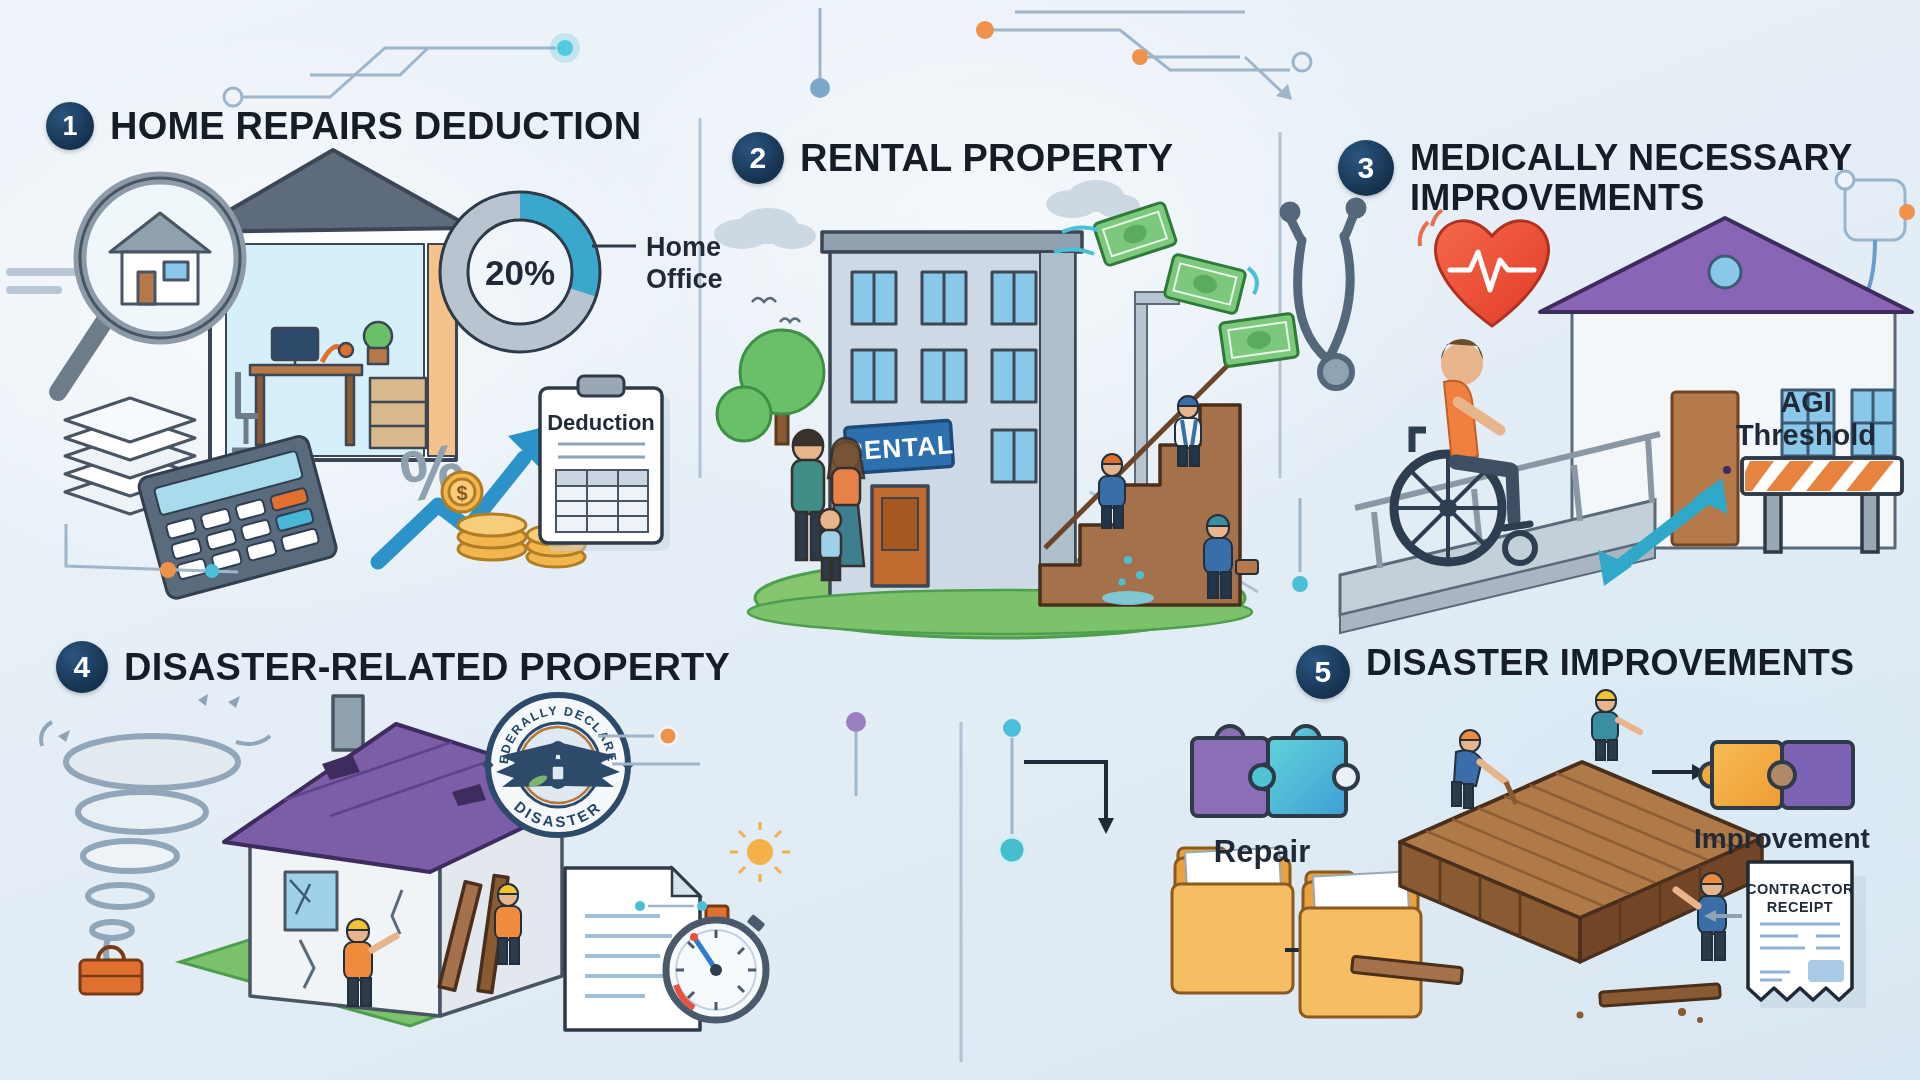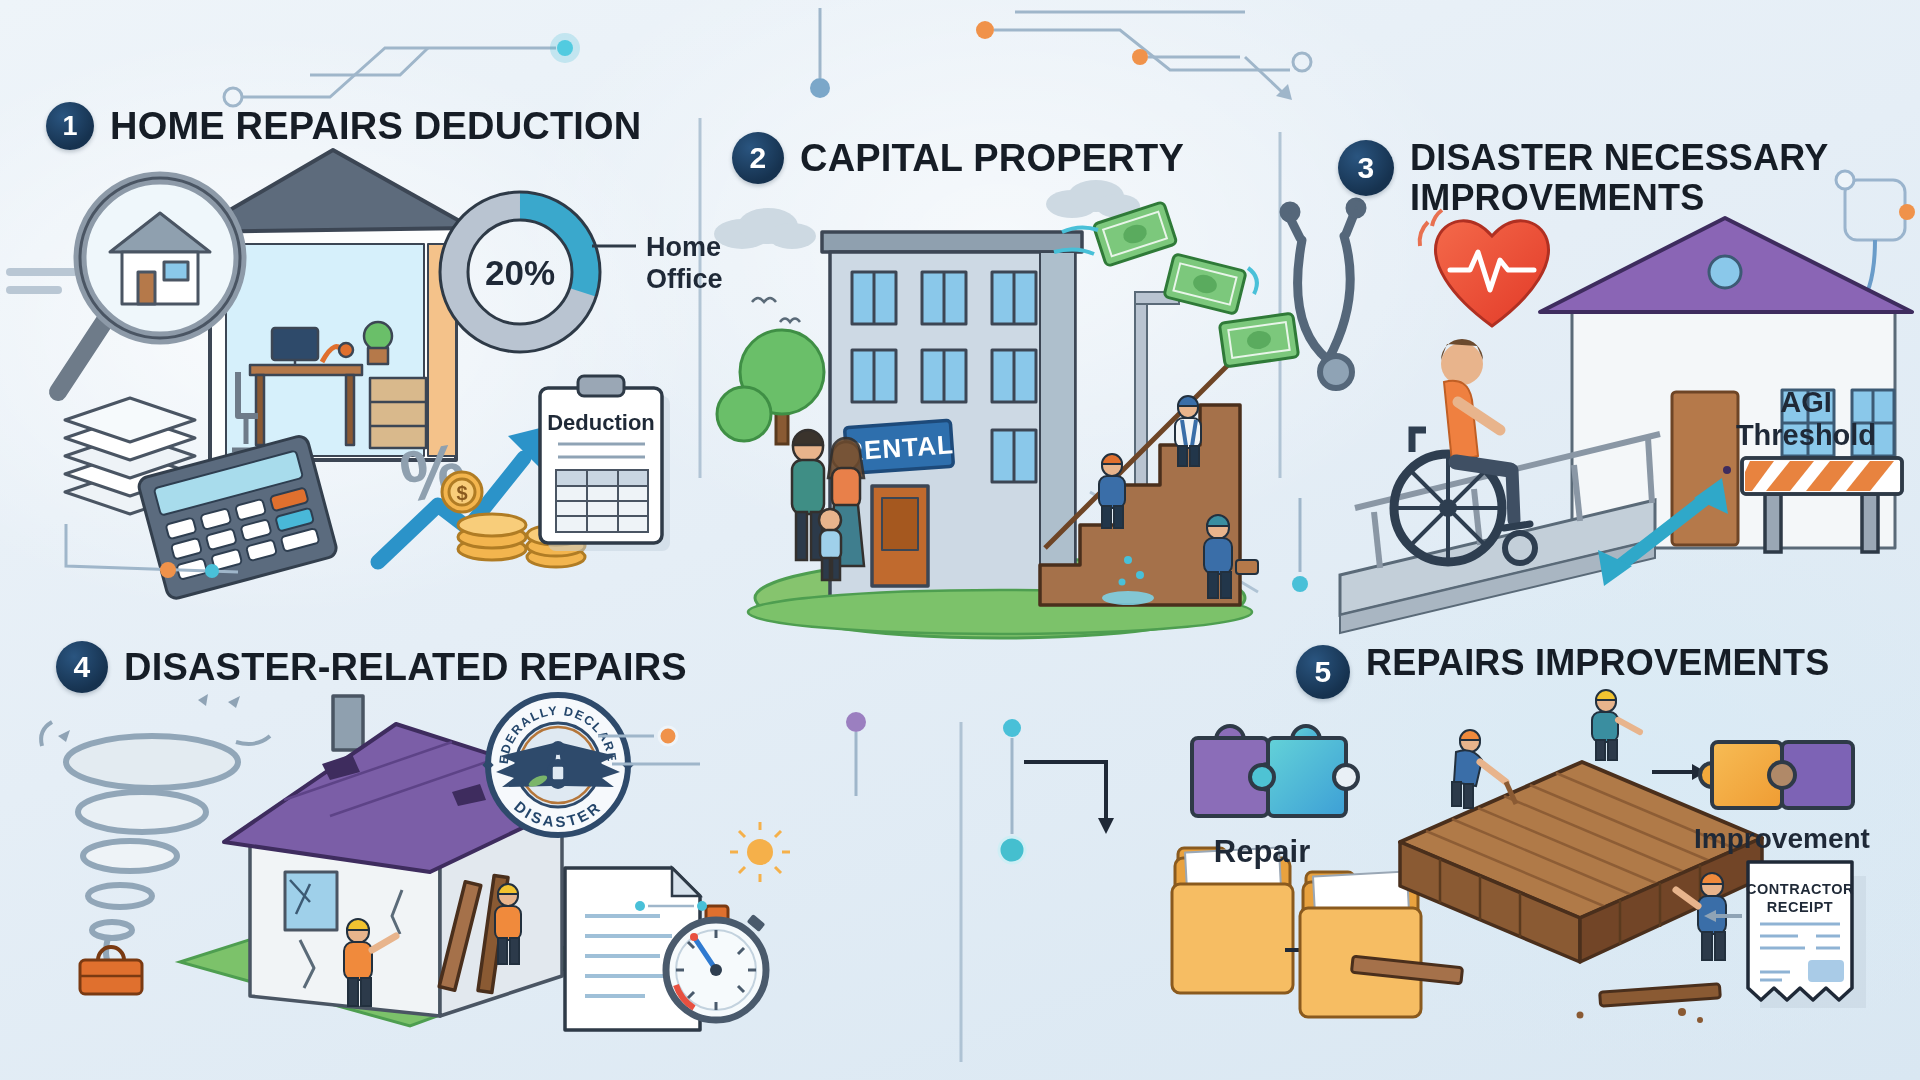--- a/index.html
+++ b/index.html
@@ -39,37 +39,37 @@
 <body>
 
 <div class="canvas">
 
   <div class="section-title t1">
     <span class="badge">1</span>
     <span>HOME REPAIRS DEDUCTION</span>
   </div>
   <div class="section-title t2">
     <span class="badge">2</span>
-    <span>CAPITAL PROPERTY</span>
+    <span>RENTAL PROPERTY</span>
   </div>
   <div class="section-title t3 two-line">
     <span class="badge">3</span>
     <span class="lines">
-      <span>DISASTER NECESSARY</span>
+      <span>MEDICALLY NECESSARY</span>
       <span>IMPROVEMENTS</span>
     </span>
   </div>
   <div class="section-title t4">
     <span class="badge">4</span>
-    <span>DISASTER-RELATED REPAIRS</span>
+    <span>DISASTER-RELATED PROPERTY</span>
   </div>
   <div class="section-title t5 two-line">
     <span class="badge">5</span>
     <span class="lines">
-      <span>REPAIRS IMPROVEMENTS</span>
+      <span>DISASTER IMPROVEMENTS</span>
     </span>
   </div>
 
   <svg viewBox="0 0 1920 1080">
     <defs>
       <linearGradient id="tealGrad" x1="0" y1="0" x2="1" y2="1">
         <stop offset="0" stop-color="#63d2d8"></stop>
           <stop offset="1" stop-color="#3d9fd6"></stop>
       </linearGradient>
       <linearGradient id="heartGrad" x1="0" y1="0" x2="1" y2="1">

